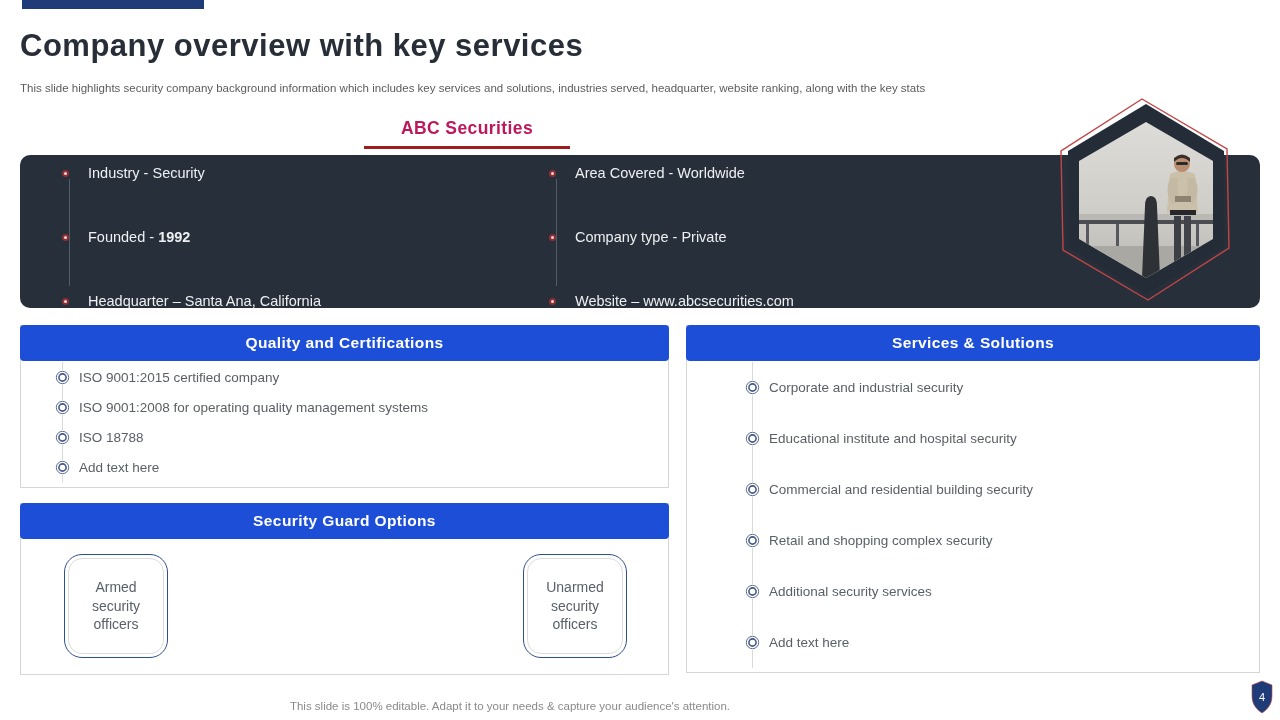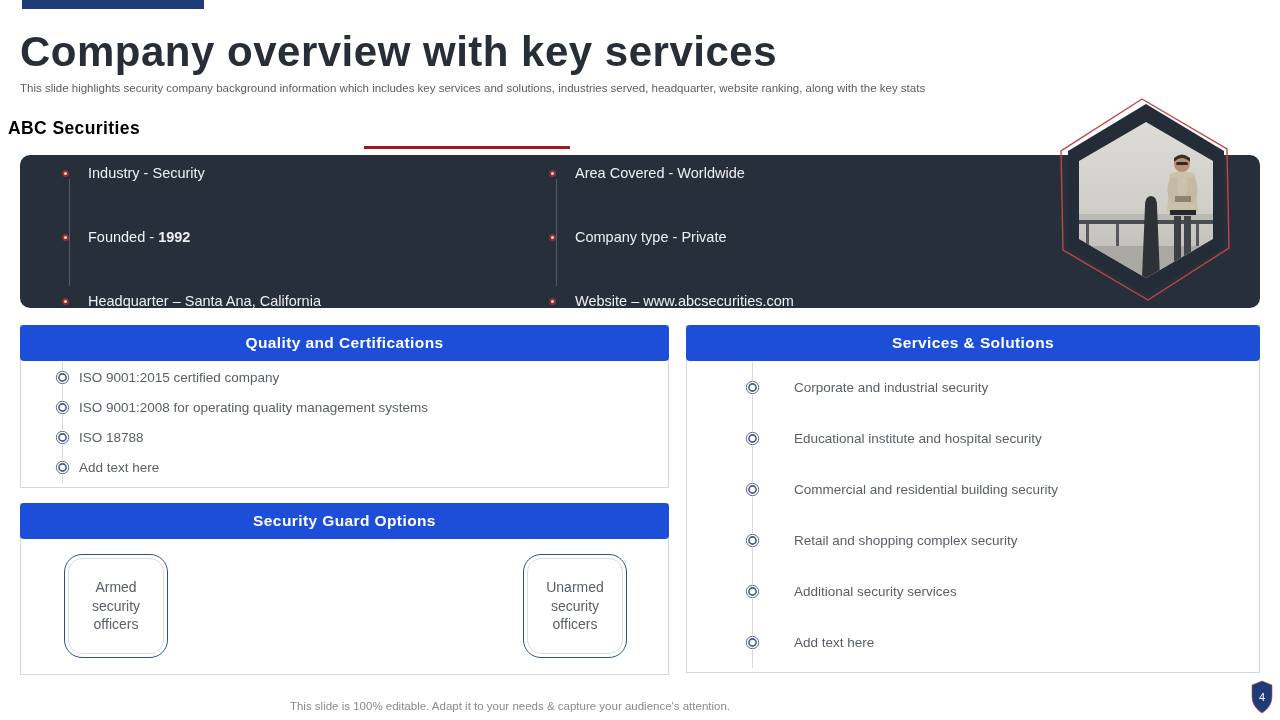--- a/index.html
+++ b/index.html
@@ -9,29 +9,29 @@
     background: #ffffff;
     position: relative;
     overflow: hidden;
   }
   .abs { position: absolute; }
 
   
   .top-bar { left: 22px; top: 0; width: 182px; height: 9px; background: #1F3B78; }
   .slide-title {
     left: 20px; top: 28px; width: 900px;
-    font-size: 42px; font-weight: bold; color: #272E38; letter-spacing: 0.5px;
+    font-size: 31px; font-weight: bold; color: #272E38; letter-spacing: 0.5px;
   }
   .slide-subtitle {
     left: 20px; top: 82px; width: 1000px;
     font-size: 11.5px; color: #5c5c5c;
   }
   .company-name {
-    left: 8px; top: 118px; width: 934px; 
-    font-size: 17.5px; font-weight: bold; color: #000000; letter-spacing: 0.4px;
+    left: 0; top: 118px; width: 934px; text-align: center;
+    font-size: 17.5px; font-weight: bold; color: #be185d; letter-spacing: 0.4px;
   }
   .company-underline {
     left: 364px; top: 146px; width: 206px; height: 3px; background: #9E1B1E;
   }
 
   
   .facts-box {
     left: 20px; top: 155px; width: 1240px; height: 153px;
     background: #262F3A; border-radius: 10px;
   }
@@ -75,21 +75,21 @@
     position: absolute; left: 0; right: 0; top: 36px; bottom: 4px;
     display: flex; flex-direction: column; justify-content: space-around;
   }
   .ring-list .tl-line {
     position: absolute; top: 0; bottom: 0; width: 1px; background: #d9d9d9;
   }
   .panel-quality  .tl-line { left: 41px; }
   .panel-services .tl-line { left: 65px; }
   .ring-item { display: flex; align-items: center; position: relative; }
   .panel-quality  .ring-item { padding-left: 34px; }
-  .panel-services .ring-item { padding-left: 58px; gap: 25px; }
+  .panel-services .ring-item { padding-left: 58px; }
   .ring-icon { flex: 0 0 auto; margin-right: 9px; position: relative; z-index: 1; background:#fff; border-radius:50%; }
   .ring-text { font-size: 13.5px; color: #595f66; }
   .option-box {
     position: absolute; width: 104px; height: 104px; top: 50px;
     border: 1px solid #30508B; border-radius: 18px; background: #ffffff;
     padding: 3px;
   }
   .option-inner {
     width: 100%; height: 100%; border: 1px solid #dcdcdc; border-radius: 14px;
     display: flex; align-items: center; justify-content: center; text-align: center;

